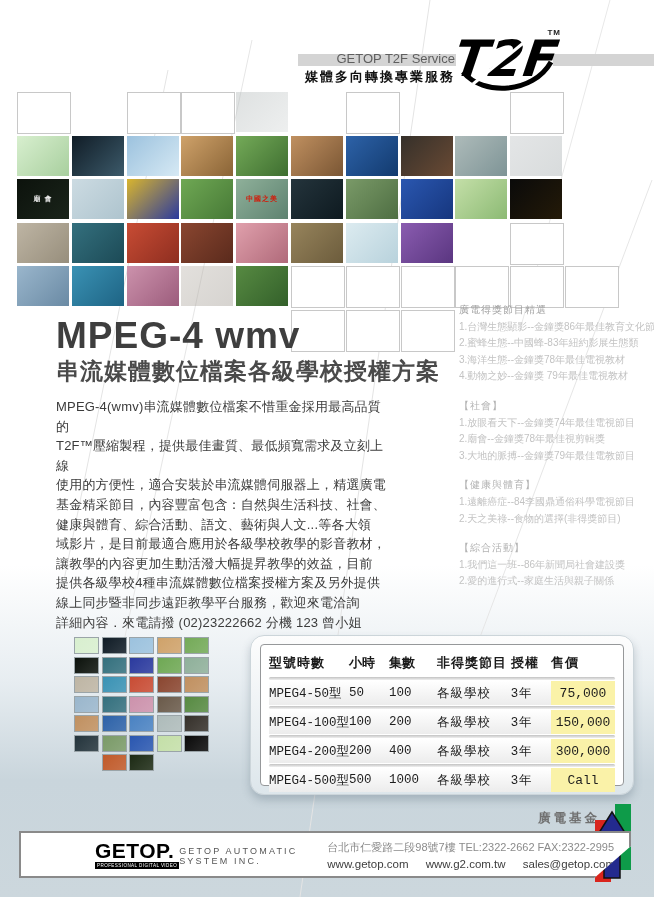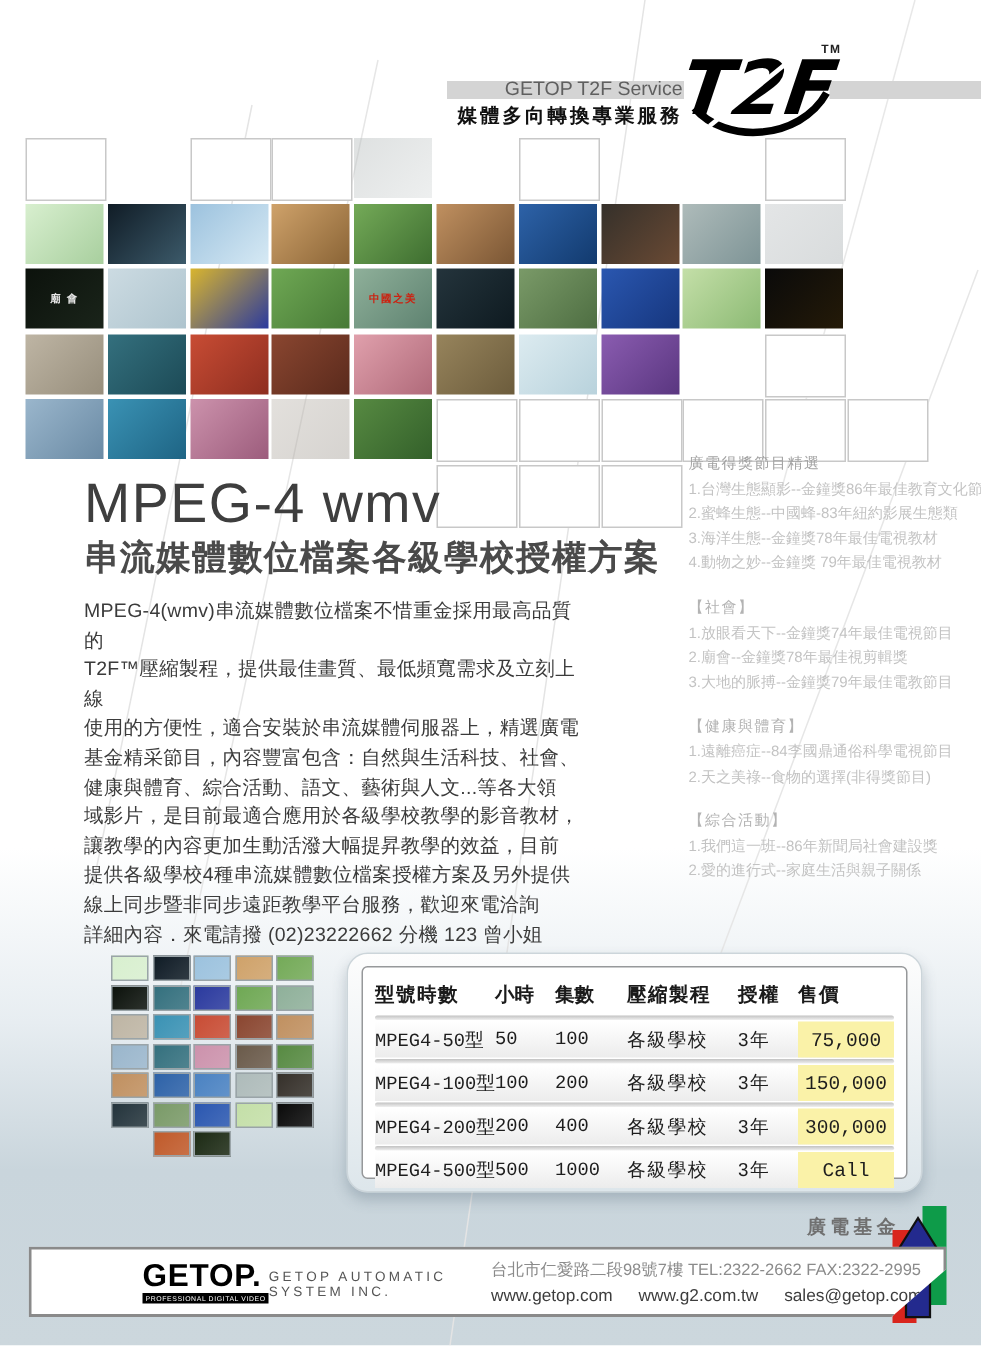--- a/index.html
+++ b/index.html
@@ -16,21 +16,21 @@
   .t2f{font-style:italic;font-weight:900;font-size:50px;line-height:50px;color:#000;
        font-family:"DejaVu Sans","Liberation Sans",sans-serif;transform:skewX(-8deg);}
   .t2f-tm{font-size:8px;font-weight:bold;color:#222;letter-spacing:1px;}
   
   .cell{position:absolute;width:52px;height:40px;}
   .cell.box{background:#fff;border:1px solid #c8c8c8;}
   .cell.img{display:flex;align-items:center;justify-content:center;}
   .cell.fade{opacity:.45;}
   .cell .lbl{font-size:7px;letter-spacing:1px;font-weight:bold;text-align:center;}
   
-  .title1{font-size:37px;font-weight:400;color:#3e3e3e;letter-spacing:1px;line-height:40px;}
+  .title1{font-size:37px;font-weight:700;color:#3e3e3e;letter-spacing:1px;line-height:40px;}
   .title2{font-size:23px;font-weight:bold;color:#4a4a4a;letter-spacing:1px;line-height:26px;margin-top:2px;}
   .bodytext{font-size:13px;line-height:19.6px;color:#3b3b3b;white-space:pre-line;letter-spacing:.2px;}
   
   .awards{font-size:10px;line-height:16.6px;overflow:hidden;white-space:nowrap;}
   .awards .ttl{color:#a2a2a2;letter-spacing:1px;}
   .awards .hd{color:#b3b3b3;letter-spacing:1px;margin-top:3px;}
   .awards .sec{margin-bottom:13px;}
   .awards .it{color:#c3c3c3;}
   
   .tile{position:absolute;width:23px;height:15px;border:1px solid #9aa4a8;}
@@ -213,27 +213,27 @@
       <div class="tile" style="left: 184px; top: 715px; background: linear-gradient(135deg, rgb(53, 48, 42), rgba(255, 255, 255, 0.133)), rgb(53, 48, 42);"></div>
       <div class="tile" style="left: 74px; top: 735px; background: linear-gradient(135deg, rgb(36, 52, 60), rgba(255, 255, 255, 0.133)), rgb(36, 52, 60);"></div>
       <div class="tile" style="left: 102px; top: 735px; background: linear-gradient(135deg, rgb(122, 154, 104), rgba(255, 255, 255, 0.133)), rgb(122, 154, 104);"></div>
       <div class="tile" style="left: 129px; top: 735px; background: linear-gradient(135deg, rgb(42, 87, 176), rgba(255, 255, 255, 0.133)), rgb(42, 87, 176);"></div>
       <div class="tile" style="left: 157px; top: 735px; background: linear-gradient(135deg, rgb(196, 223, 168), rgba(255, 255, 255, 0.133)), rgb(196, 223, 168);"></div>
       <div class="tile" style="left: 184px; top: 735px; background: linear-gradient(135deg, rgb(10, 10, 10), rgba(255, 255, 255, 0.133)), rgb(10, 10, 10);"></div>
       <div class="tile" style="left: 102px; top: 754px; background: linear-gradient(135deg, rgb(192, 90, 42), rgba(255, 255, 255, 0.133)), rgb(192, 90, 42);"></div>
       <div class="tile" style="left: 129px; top: 754px; background: linear-gradient(135deg, rgb(28, 42, 20), rgba(255, 255, 255, 0.133)), rgb(28, 42, 20);"></div>
     </div>
 
-  <div class="abs panel" style="left:231px;top:635px;width:382px;height:158px;">
+  <div class="abs panel" style="left:250px;top:635px;width:382px;height:158px;">
     <div class="card">
       <div id="thead" class="trow thead">
           <div class="zh">型號時數</div>
           <div>小時</div>
           <div>集數</div>
-          <div class="zh">壓縮製程</div>
+          <div class="zh">非得獎節目</div>
           <div class="zh">授權</div>
           <div class="zh">售價</div>
         </div>
       <div id="tbody" class="databody">
           <div class="divider"></div>
           <div class="trow">
             <div>MPEG4-50型</div>
             <div>50</div>
             <div>100</div>
             <div class="zh">各級學校</div>

